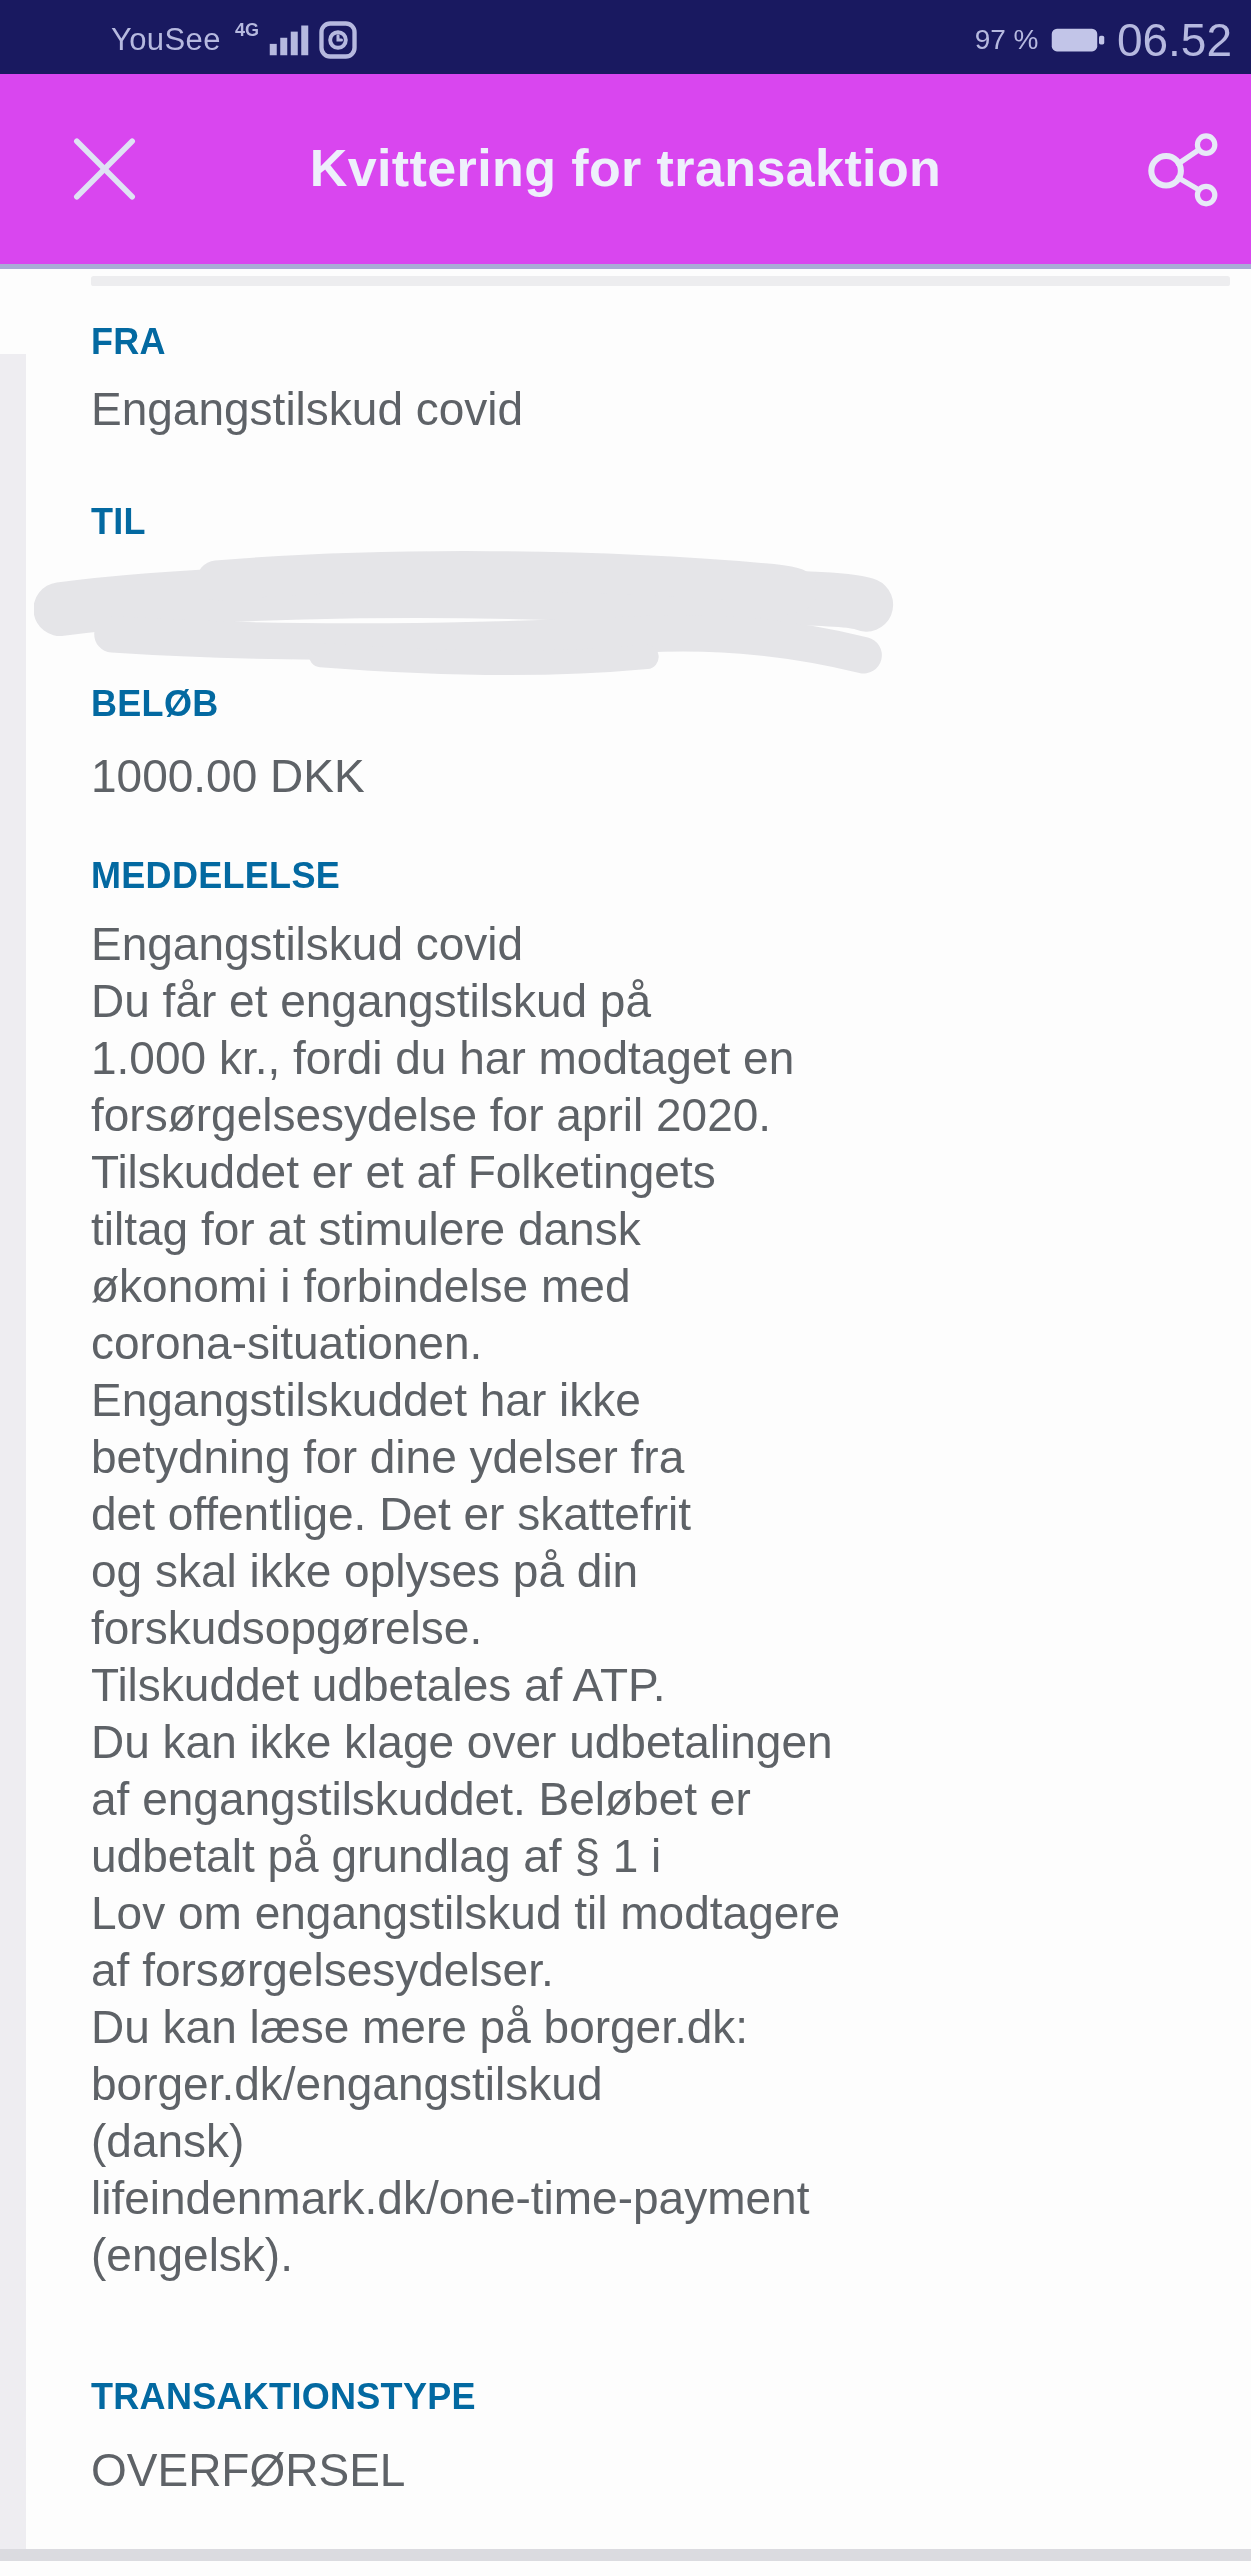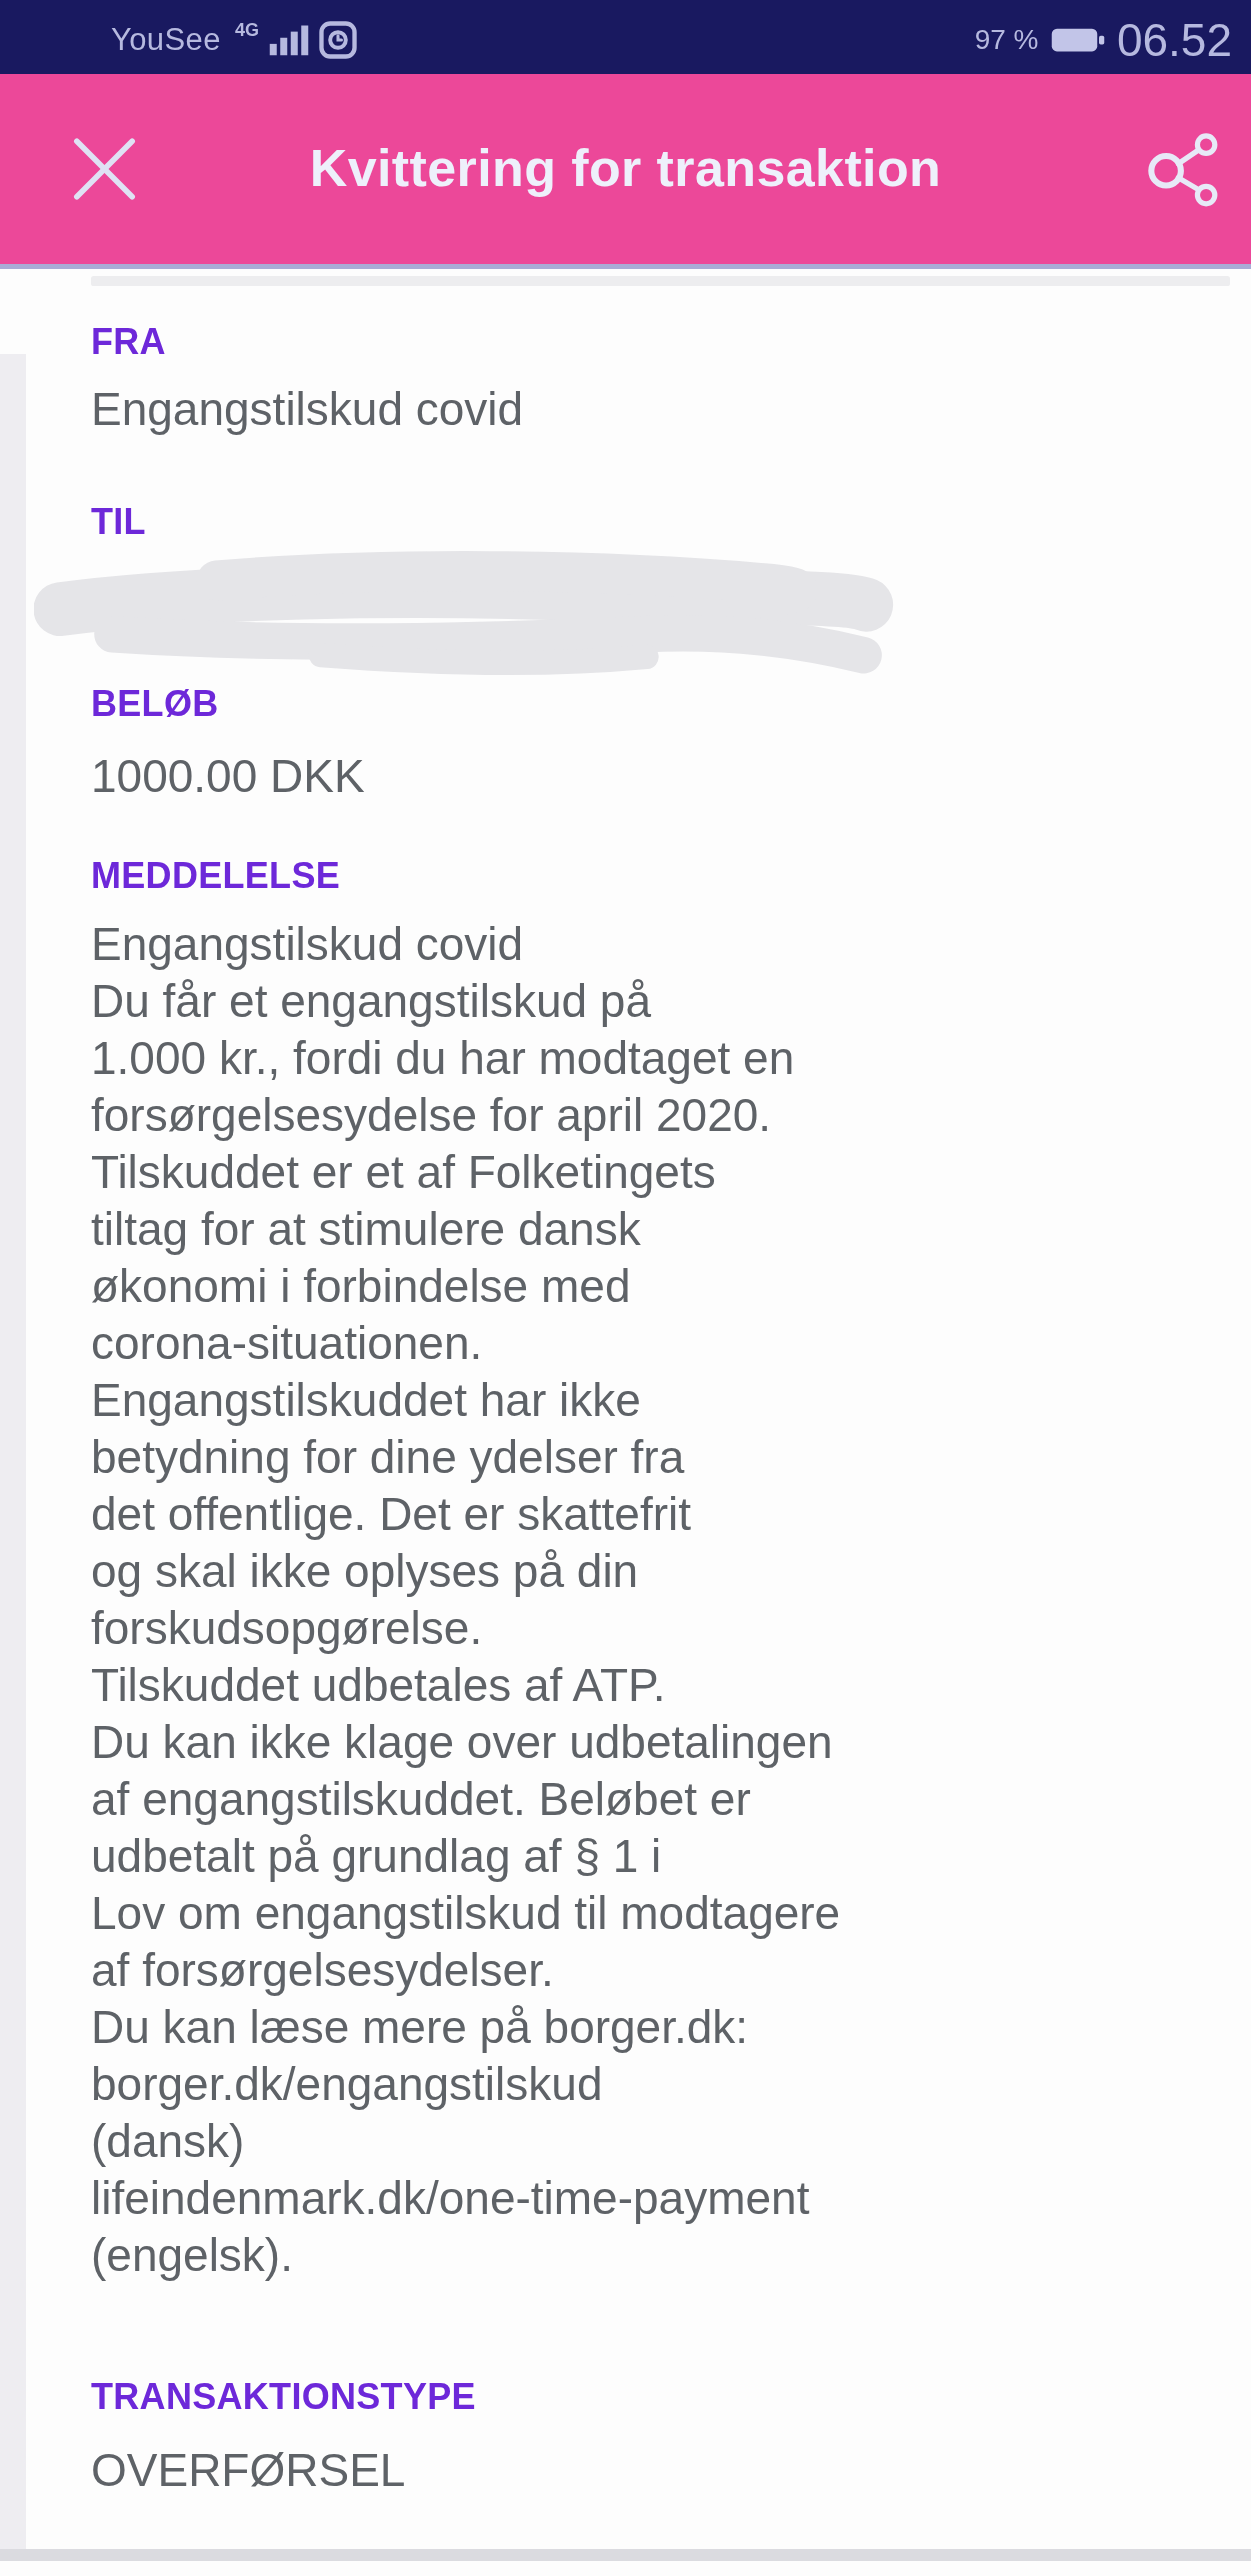--- a/index.html
+++ b/index.html
@@ -32,21 +32,21 @@
   }
   .sb-carrier { font-size: 31px; letter-spacing: 0.4px; }
   .sb-badge   { font-size: 18px; transform: translateY(-8.7px); margin-left: 14px; font-weight: bold; }
   .sb-icon    { margin-left: 8.7px; display: inline-flex; }
   .sb-percent { font-size: 28px; margin-right: 12px; }
   .sb-time    { font-size: 46px; margin-left: 10.4px; }
 
   
   .header {
     height: 190px;
-    background: #ec4899;
+    background: #d946ef;
     border-bottom: 5.2px solid #a9abd6;
     position: relative;
   }
   .hdr-btn {
     position: absolute;
     top: 50%;
     transform: translateY(-50%);
     background: none;
     border: none;
     padding: 0;
@@ -92,21 +92,21 @@
     width: 1139px;
     height: 10.4px;
     border-radius: 2.6px;
     background: #ededef;
     margin-top: 7px;
   }
   .field .label {
     font-size: 36px;
     font-weight: 700;
     line-height: 42px;
-    color: #6d28d9;
+    color: #0369a1;
     letter-spacing: 0.3px;
   }
   .field .value {
     font-size: 46px;
     line-height: 57px;
     color: #5e6267;
   }
   .g-fra   { margin-top: 35px; }
   .g-fra .value   { margin-top: 17.4px; }
   .g-til   { margin-top: 63px; }

